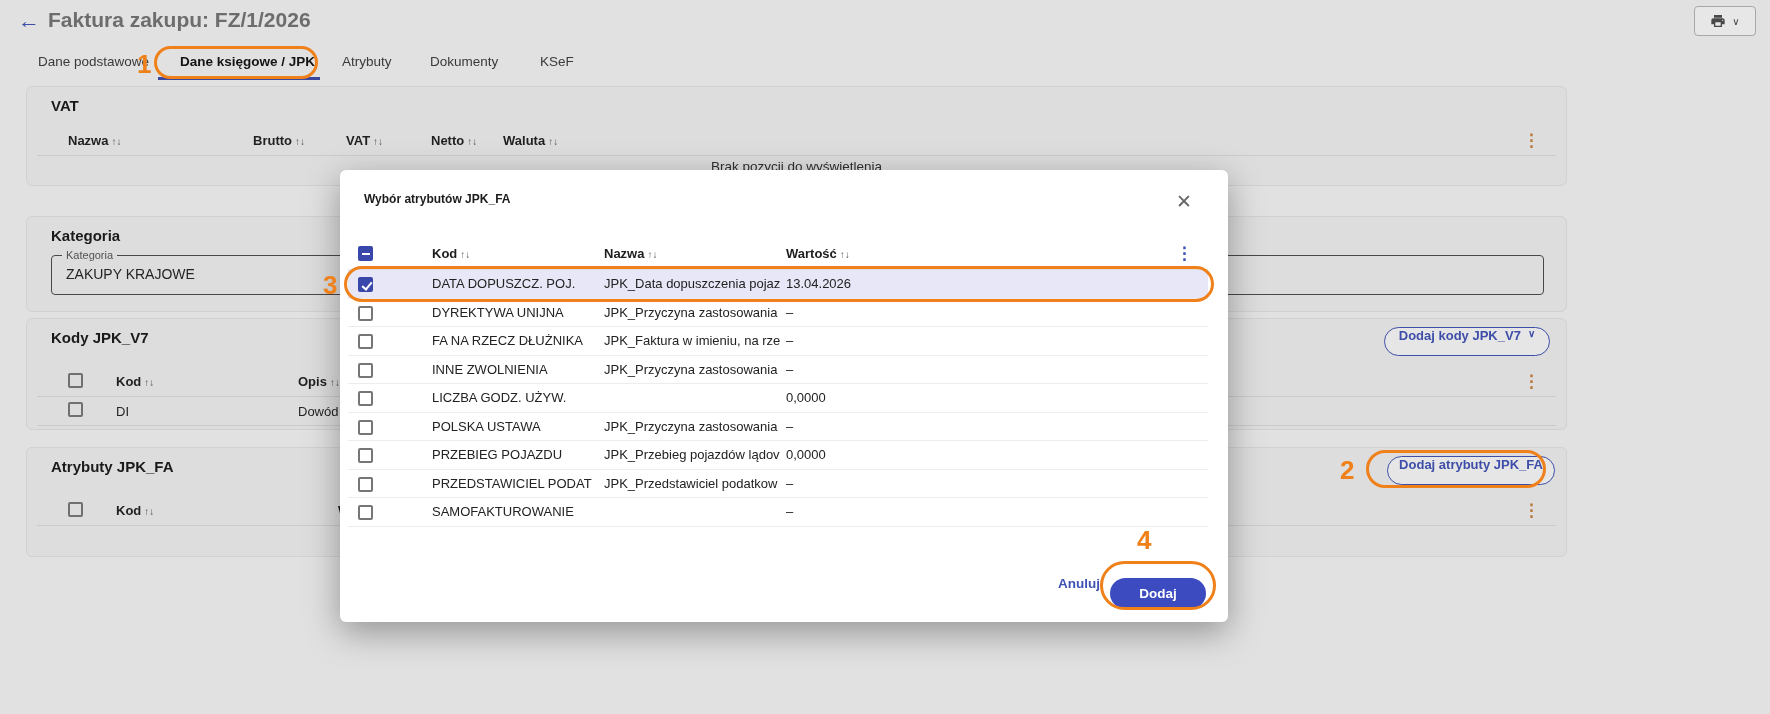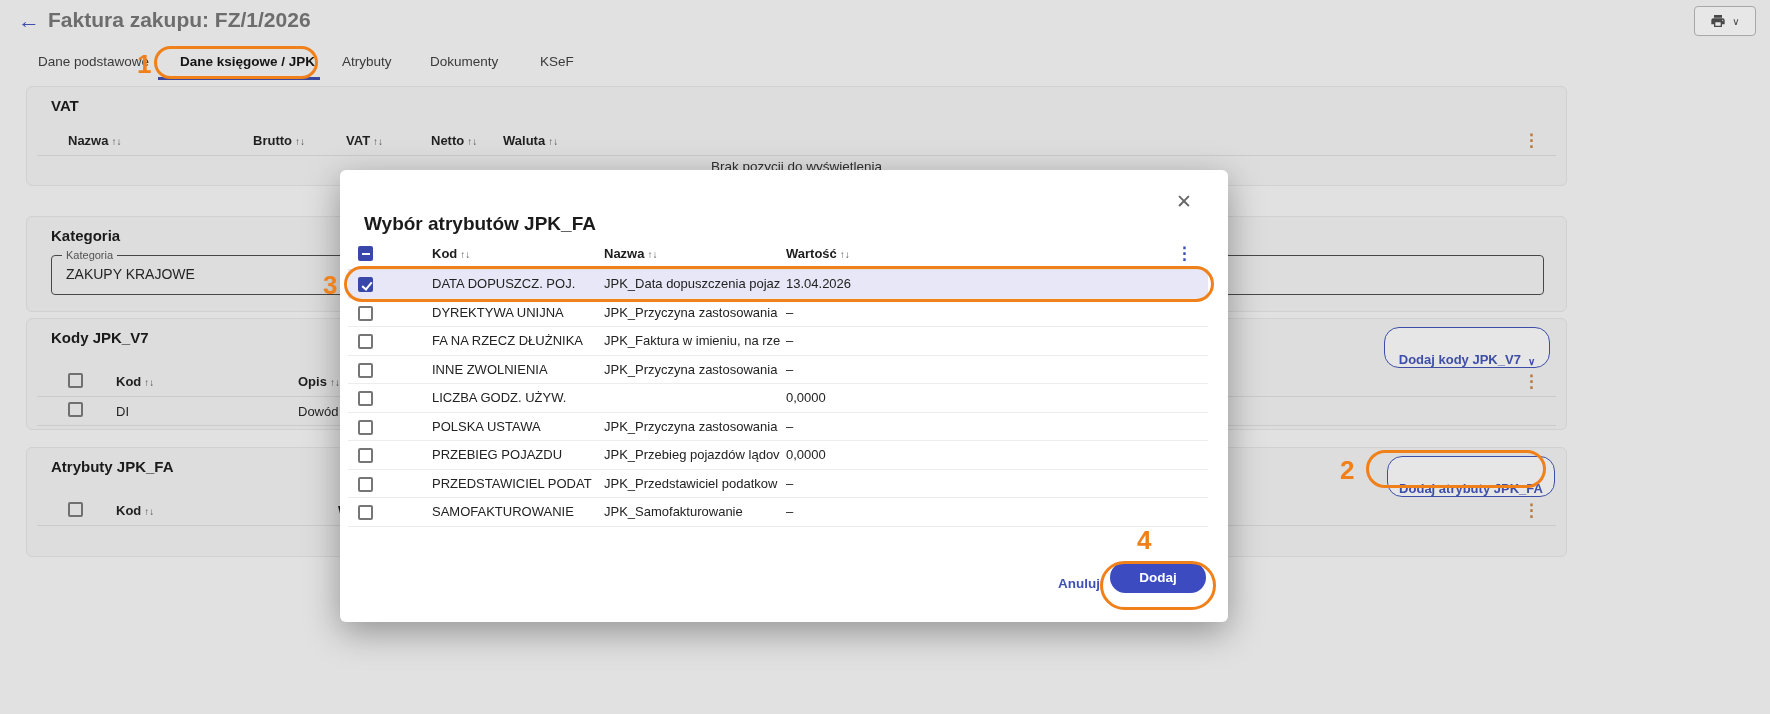--- a/index.html
+++ b/index.html
@@ -30,46 +30,46 @@
   .empty { position:absolute; left:0; right:0; top:72px; text-align:center; font-size:13.5px; color:#2e2e2e; }
   .cell { position:absolute; font-size:13px; color:#222; white-space:nowrap; }
 
   
   .cb { position:absolute; width:15px; height:15px; border:2px solid #767676; border-radius:2px; background:transparent; cursor:pointer; }
   .cb.checked, .cb.indet { background:#3947ab; border-color:#3947ab; }
   .cb.checked::after { content:""; position:absolute; left:3.5px; top:0.5px; width:4px; height:8px; border:solid #fff; border-width:0 2px 2px 0; transform:rotate(40deg); }
   .cb.indet::after { content:""; position:absolute; left:1.5px; top:4.5px; width:8px; height:2px; background:#fff; }
 
   
-  .pill { position:absolute; height:41px; border:1.5px solid #3f51b5; border-radius:15px; background:#fafafa; color:#3f51b5; font-size:13px; font-weight:bold; font-family:"Liberation Sans", sans-serif; display:flex; align-items:flex-end; justify-content:center; gap:7px; cursor:pointer; white-space:nowrap; }
+  .pill { position:absolute; height:29px; border:1.5px solid #3f51b5; border-radius:15px; background:#fafafa; color:#3f51b5; font-size:13px; font-weight:bold; font-family:"Liberation Sans", sans-serif; display:flex; align-items:flex-start; justify-content:center; gap:7px; cursor:pointer; white-space:nowrap; }
   .bchev { font-size:10px; }
 
   
   .field { position:absolute; left:24px; top:38px; width:1493px; height:40px; border:1.5px solid #4a4a4a; border-radius:4px; }
   .flabel { position:absolute; left:10px; top:-7px; font-size:11px; color:#555; background:#f0f0f0; padding:0 4px; }
   .fvalue { position:absolute; left:14px; top:0; line-height:37px; font-size:14px; color:#222; }
 
   
   .dim { position:absolute; inset:0; background:rgba(55,55,55,0.10); z-index:50; }
   .modal { position:absolute; left:340px; top:170px; width:888px; height:452px; background:#ffffff; border-radius:6px; box-shadow:0 10px 35px rgba(0,0,0,0.35); z-index:100; }
-  .mtitle { position:absolute; left:24px; top:22px; font-size:19px; font-weight:bold; color:#1b1b1b;margin-top:21px; }
+  .mtitle { position:absolute; left:24px; top:22px; font-size:12px; font-weight:bold; color:#1b1b1b; }
   .mclose { position:absolute; left:836px; top:20px; font-size:19px; color:#666; cursor:pointer; }
   .mhead { position:absolute; left:8px; top:68px; width:860px; height:32px; border-bottom:1px solid #e0e0e0; }
   .mhead .th { top:8px; }
   .mrow { position:absolute; left:8px; width:860px; height:28.5px; border-bottom:1px solid #ededed; cursor:pointer; }
   .mrow.selected { background:#e7e7f7; }
   .mrow .cb { left:10px; top:7px; }
   .mhead .cb { left:10px; top:8px; }
   .mcell { position:absolute; top:0; line-height:28.5px; font-size:13px; color:#222; white-space:nowrap; }
   .c-kod { left:84px; width:168px; overflow:hidden; }
   .c-nazwa { left:256px; width:178px; overflow:hidden; }
   .c-wart { left:438px; }
   .mhead .h-kod { left:84px; } .mhead .h-nazwa { left:256px; } .mhead .h-wart { left:438px; }
   .cancel { position:absolute; left:718px; top:406px; font-size:13.5px; font-weight:bold; color:#3f51b5; cursor:pointer; }
-  .submit { position:absolute; left:770px; top:392px; width:96px; height:31px; border:none; border-radius:16px; background:#3c4cc0; color:#ffffff; font-size:13.5px; font-weight:bold; font-family:"Liberation Sans", sans-serif; cursor:pointer; }
+  .submit { position:absolute; left:770px; top:408px; width:96px; height:31px; border:none; border-radius:16px; background:#3c4cc0; color:#ffffff; font-size:13.5px; font-weight:bold; font-family:"Liberation Sans", sans-serif; cursor:pointer; }
 
   
   .ann-oval { position:absolute; border:3px solid #f08019; border-radius:999px; z-index:150; pointer-events:none; }
   .ann-num { position:absolute; font-size:26px; font-weight:bold; color:#f08019; z-index:150; pointer-events:none; }
 </style>
 </head>
 <body>
 
 <div class="screen">
 
@@ -203,21 +203,20 @@
     </div>
     <div class="mrow" style="top:299.5px">
       <span class="cb"></span>
       <span class="mcell c-kod">PRZEDSTAWICIEL PODAT</span>
       <span class="mcell c-nazwa">JPK_Przedstawiciel podatkow</span>
       <span class="mcell c-wart">–</span>
     </div>
     <div class="mrow" style="top:328px">
       <span class="cb"></span>
       <span class="mcell c-kod">SAMOFAKTUROWANIE</span>
-      <span class="mcell c-nazwa">JPK_Samofakturowanie</span>
       <span class="mcell c-wart">–</span>
     </div>
 
     <span class="cancel">Anuluj</span>
     <button class="submit">Dodaj</button>
   </div>
 
   <div class="ann-oval" style="left:154px;top:46px;width:164px;height:33px"></div>
   <span class="ann-num" style="left:137px;top:49px">1</span>
 

